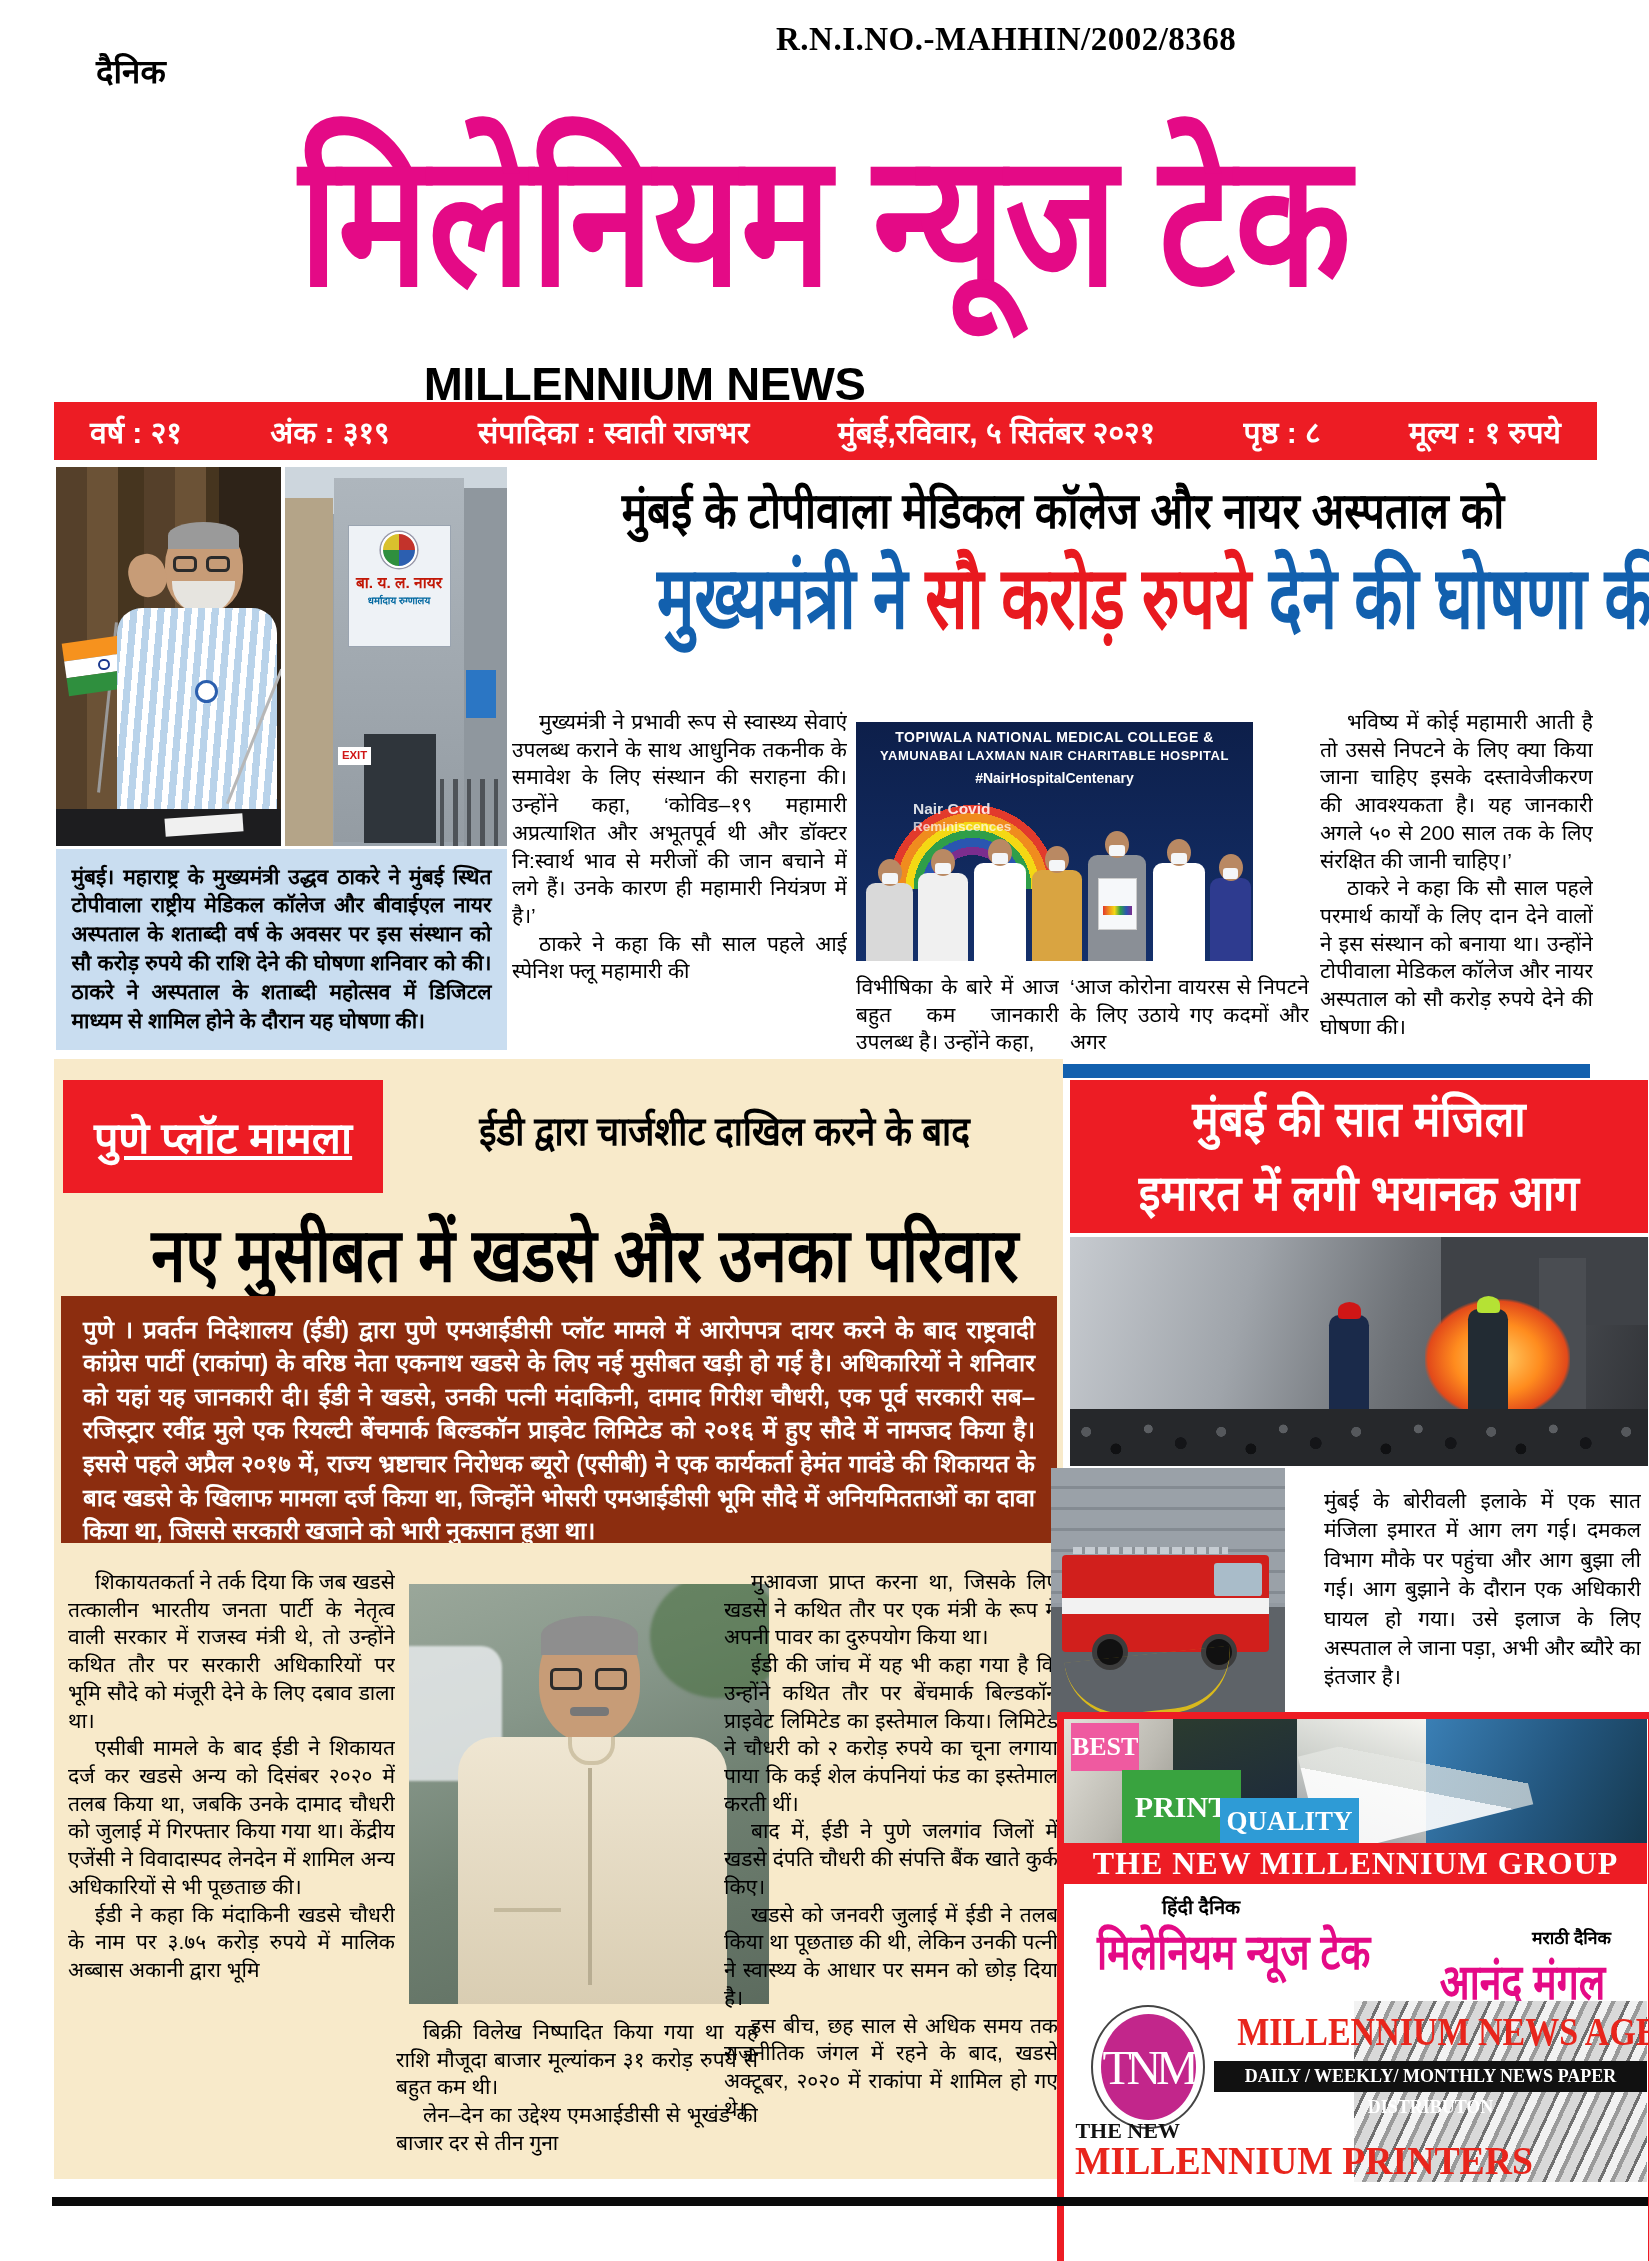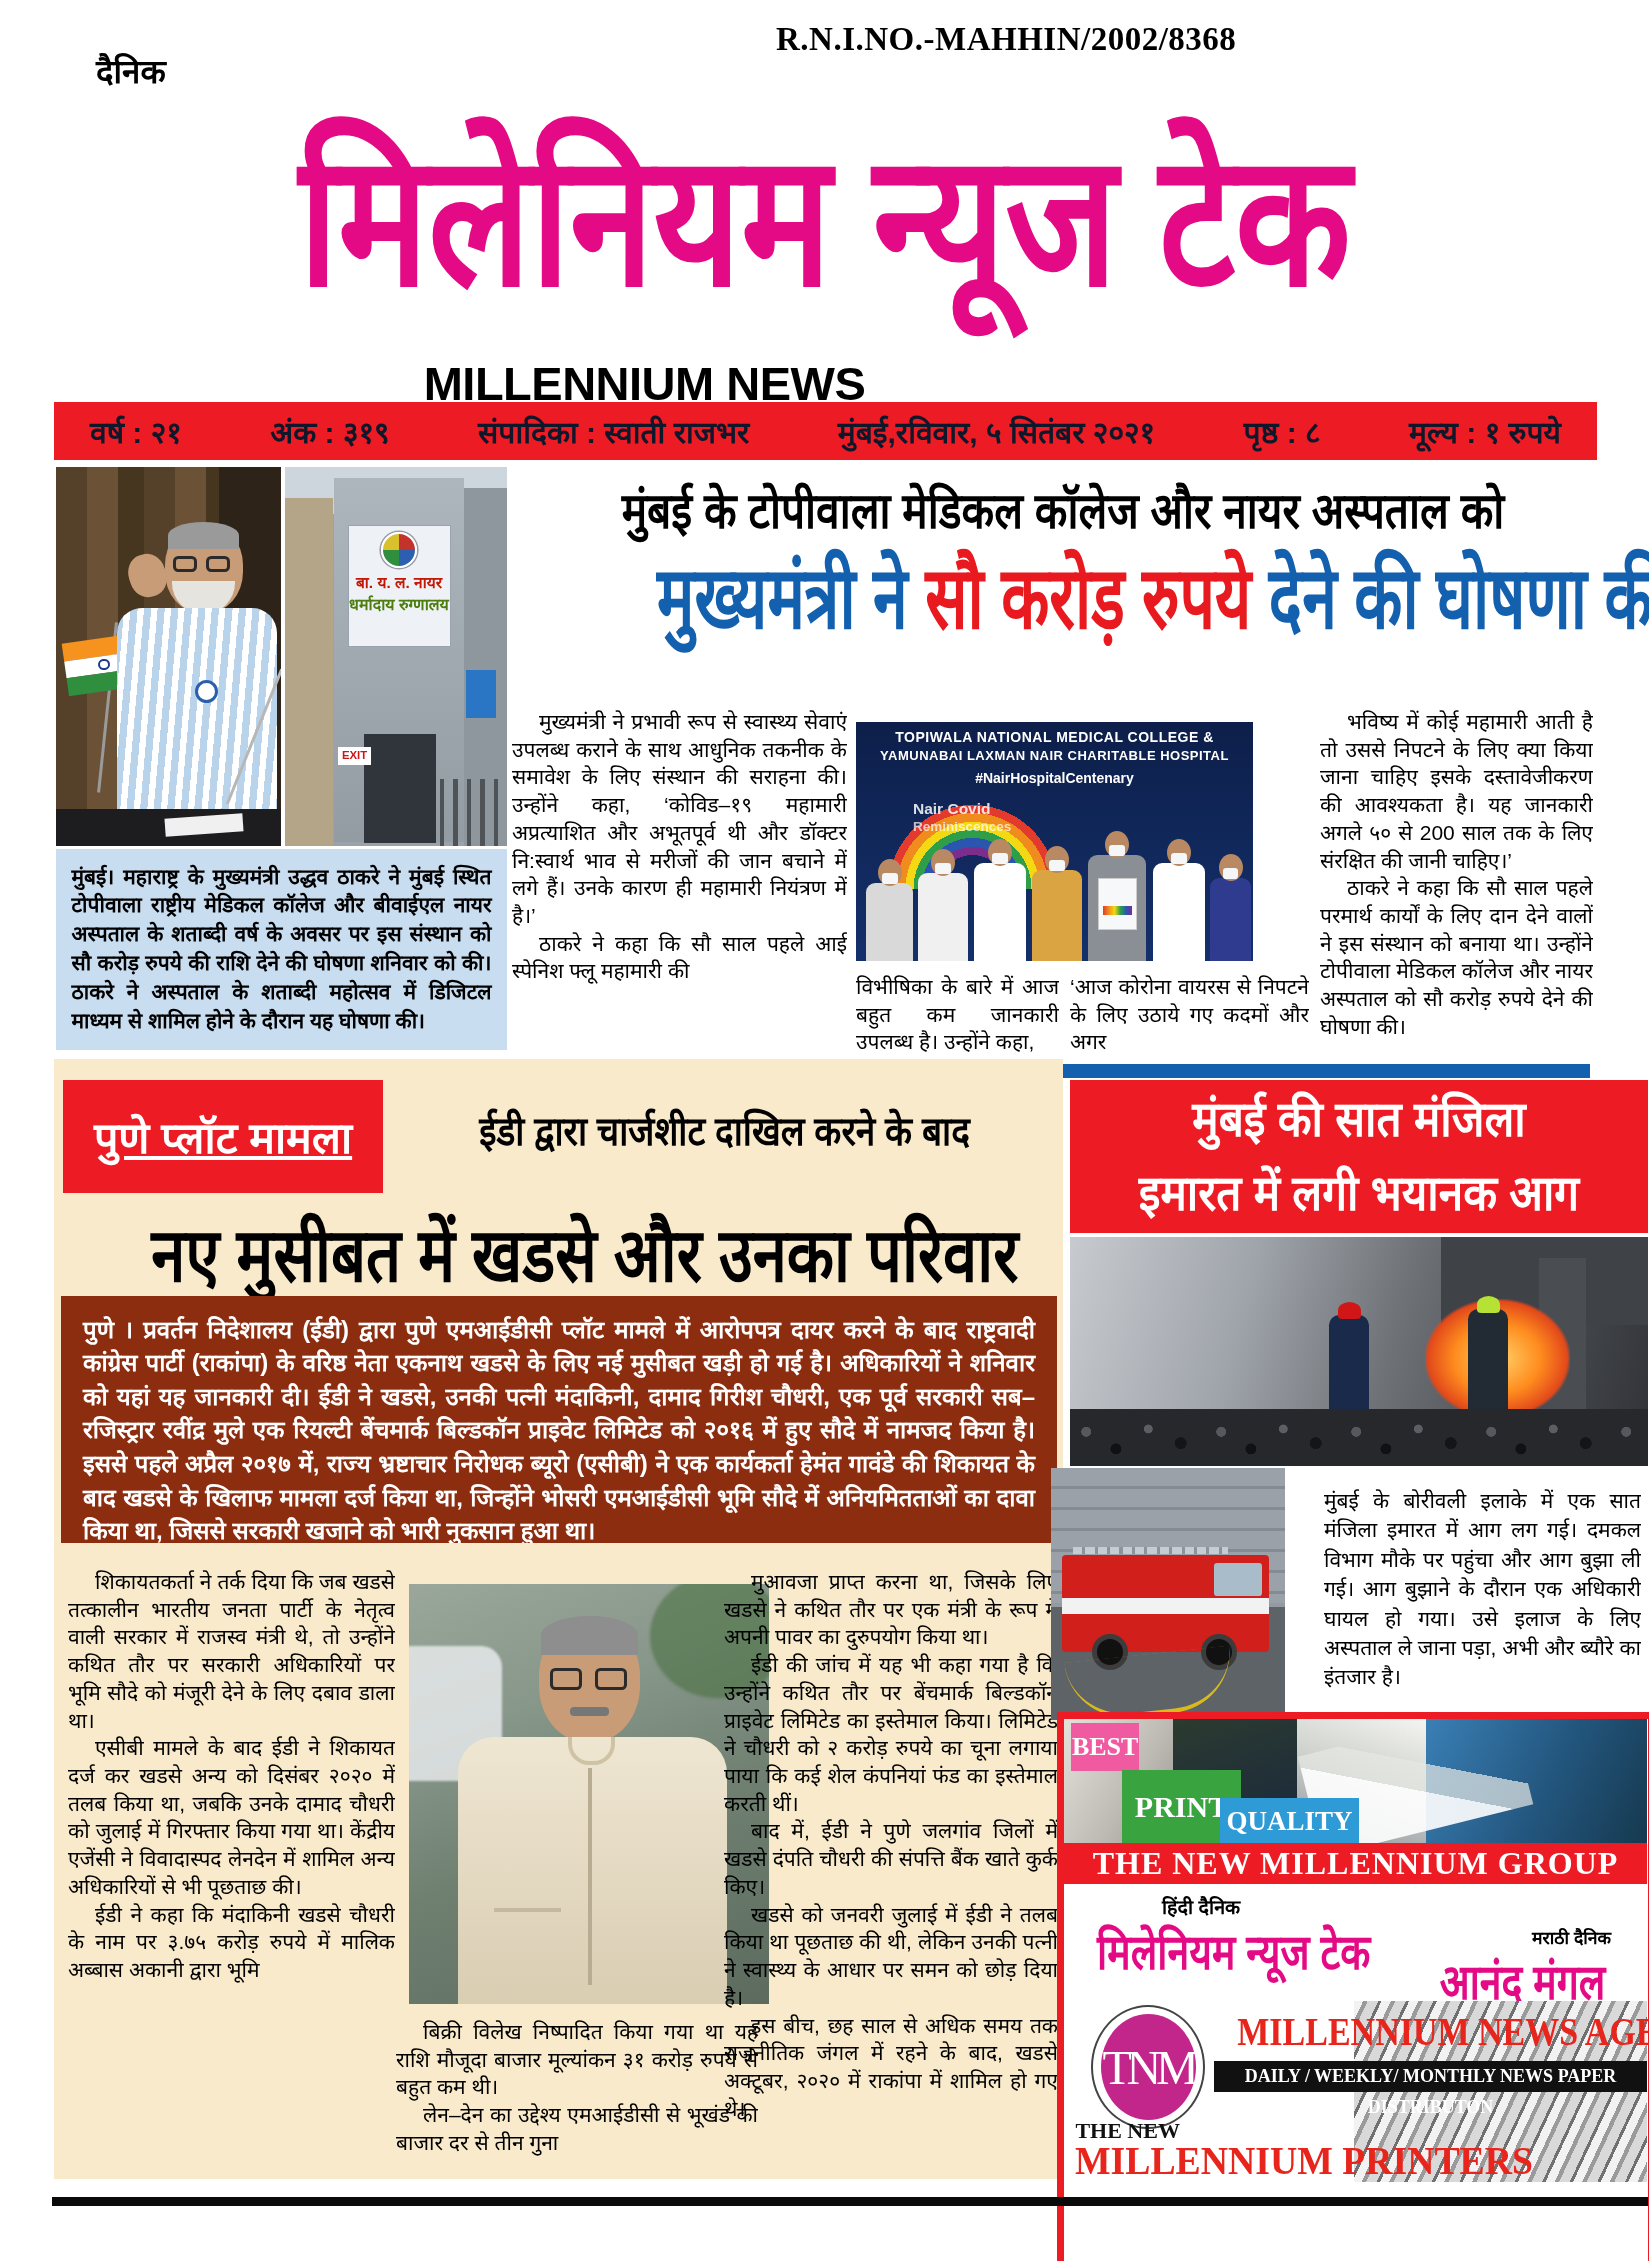--- a/index.html
+++ b/index.html
@@ -9,21 +9,21 @@
   .serif{font-family:"Liberation Serif",serif;}
   .center{text-align:center;}
   .nowrap{white-space:nowrap;}
   .clip{overflow:hidden;}
   .b{font-weight:bold;}
   .white{color:#fff;}
 
   
   .masthead{color:#E40A86;font-weight:bold;font-size:184px;line-height:1.05;
             transform:scaleX(.82);transform-origin:50% 0;}
-  .edition-bar{background:#ED1C24;color:#0f172a;display:flex;align-items:center;
+  .edition-bar{background:#ED1C24;color:#ffffff;display:flex;align-items:center;
                justify-content:space-between;padding:0 36px;box-sizing:border-box;
                font-size:30px;font-weight:bold;}
 
   
   .kicker1{font-size:50px;font-weight:800;transform:scaleX(.85);transform-origin:50% 50%;}
   .headline1{font-size:87px;font-weight:800;line-height:1.45;transform:scaleX(.72);transform-origin:50% 50%;}
   .hl-blue{color:#1260AE;}
   .hl-red{color:#E8191F;}
 
   
@@ -116,21 +116,21 @@
     <div class="abs" style="left:197px;top:197px;width:3.1px;height:145px;background:#b7b7b7;transform:rotate(22deg);"></div>
   </div>
 
   <div class="photo" style="left:285px;top:467px;width:222px;height:379px;background:linear-gradient(#cdd6dd 0 47px,#9aa3ab 47px 100%);">
     <div class="abs" style="left:0;top:31px;width:48px;height:348px;background:#b4a488;"></div>
     <div class="abs" style="right:0;top:21px;width:43px;height:358px;background:#8f979e;"></div>
     <div class="abs" style="left:49px;top:11px;width:130px;height:364px;background:linear-gradient(#aeb6bd,#949ca3);">
       <div class="abs" style="left:13.5px;top:47px;width:103px;height:122px;background:#eef2f6;border:1.6px solid #9aa4b0;box-sizing:border-box;text-align:center;">
         <div style="width:32px;height:32px;border-radius:50%;margin:6.2px auto 3.1px;background:conic-gradient(#c3332b 0 25%,#2c5fb0 25% 50%,#2f8f3e 50% 75%,#d9c12d 75% 100%);border:2.1px solid #fff;box-shadow:0 0 0 1.6px #99a;"></div>
         <div class="b" style="color:#c21807;font-size:15.5px;">बा. य. ल. नायर</div>
-        <div class="b" style="color:#4d7c0f;font-size:16px;">धर्मादाय रुग्णालय</div>
+        <div class="b" style="color:#0369a1;font-size:10px;">धर्मादाय रुग्णालय</div>
       </div>
       <div class="abs" style="left:30px;top:256px;width:72px;height:109px;background:#2f353b;"></div>
       <div class="abs" style="left:4.1px;top:269px;width:33px;height:17.6px;background:#fff;color:#d01616;font-size:11.4px;font-weight:bold;text-align:center;line-height:17.6px;">EXIT</div>
     </div>
     <div class="abs" style="right:11.4px;top:203px;width:30px;height:48px;background:#2b76c4;"></div>
     <div class="abs" style="right:0;bottom:0;width:67px;height:67px;background:repeating-linear-gradient(90deg,#4e5358 0 4.1px,rgba(0,0,0,0) 4.1px 13.5px);"></div>
   </div>
 
   <div class="abs captionbox clip" style="left:56px;top:849px;width:451px;height:201px;">मुंबई। महाराष्ट्र के मुख्यमंत्री उद्धव ठाकरे ने मुंबई स्थित टोपीवाला राष्ट्रीय मेडिकल कॉलेज और बीवाईएल नायर अस्पताल के शताब्दी वर्ष के अवसर पर इस संस्थान को सौ करोड़ रुपये की राशि देने की घोषणा शनिवार को की। ठाकरे ने अस्पताल के शताब्दी महोत्सव में डिजिटल माध्यम से शामिल होने के दौरान यह घोषणा की।</div>
 

